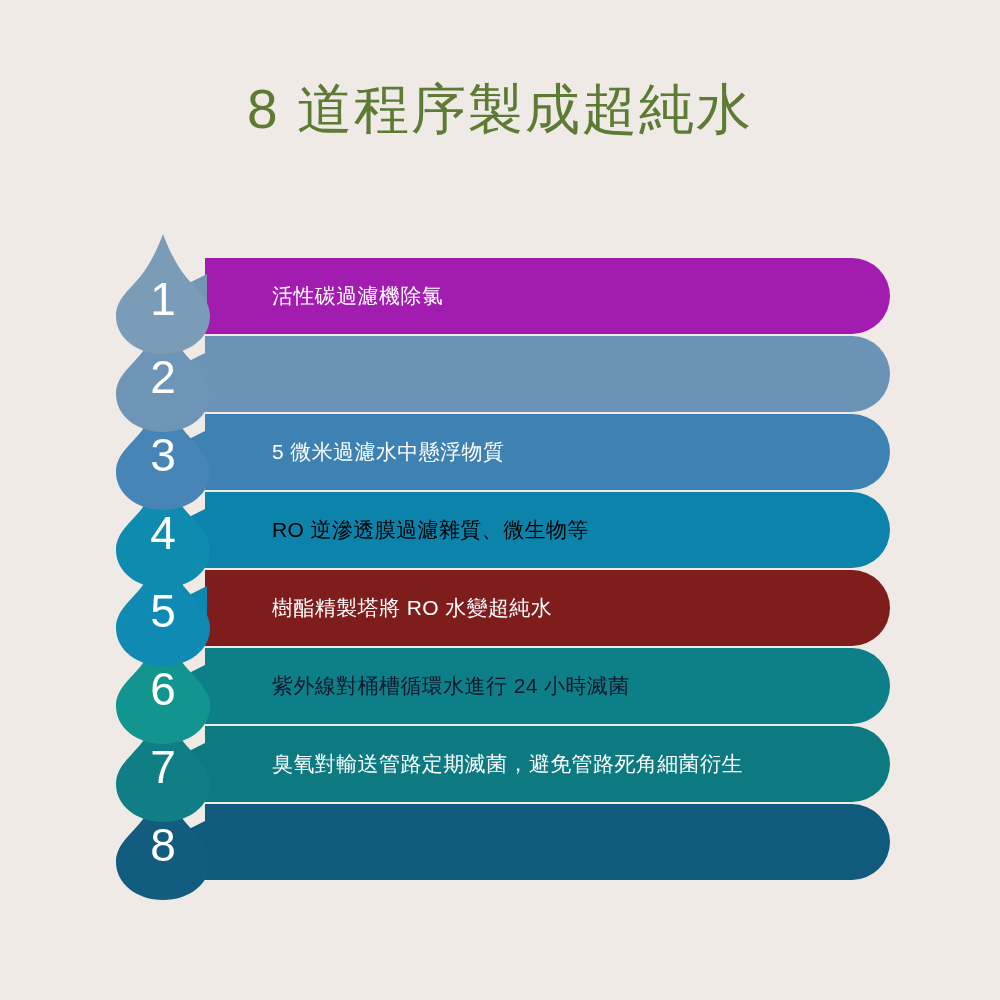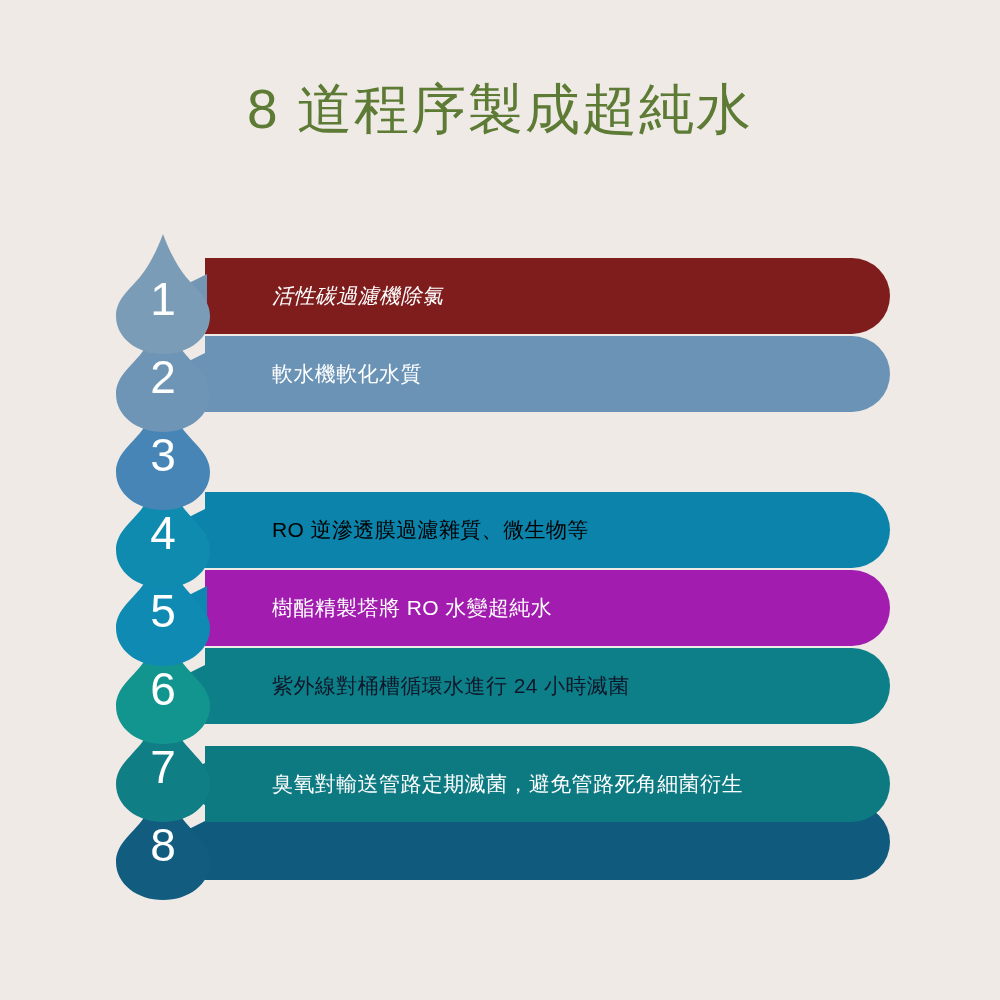--- a/index.html
+++ b/index.html
@@ -119,65 +119,68 @@
 <body style="background: rgb(239, 234, 230);">
 
 <div id="infographic">
 
   <div id="title-block">
     <div id="page-title" style="color: rgb(93, 123, 52);">8 道程序製成超純水</div>
   </div>
 
   <div id="steps">
       <div class="step-row" style="top: 0px; z-index: 100;">
-        <div class="bar" style="background: #7f1d1d; font-style: italic;">
+        <div class="bar" style="background: #a21caf;">
           <div class="bar-notch" style="border-right-color: rgb(115, 150, 180);"></div>
           <div class="bar-label" style="color: rgb(255, 255, 255);">活性碳過濾機除氯</div>
         </div>
         <div class="drop">
           <svg viewBox="0 0 106 124">
             <path d="M53 2 C53 2 44 28 30 45 C18 59 6 68 6 84 C6 106 27 122 53 122 C79 122 100 106 100 84 C100 68 88 59 76 45 C62 28 53 2 53 2 Z" fill="#7a9cb7"></path>
           </svg>
           <div class="drop-number">1</div>
         </div>
       </div>
       <div class="step-row" style="top: 78px; z-index: 99;">
         <div class="bar" style="background: rgb(107, 147, 182);">
           <div class="bar-notch" style="border-right-color: rgb(107, 147, 182);"></div>
-          <div class="bar-label" style="color: rgb(255, 255, 255);">軟水機軟化水質</div>
         </div>
         <div class="drop">
           <svg viewBox="0 0 106 124">
             <path d="M53 2 C53 2 44 28 30 45 C18 59 6 68 6 84 C6 106 27 122 53 122 C79 122 100 106 100 84 C100 68 88 59 76 45 C62 28 53 2 53 2 Z" fill="#6e94b6"></path>
           </svg>
           <div class="drop-number">2</div>
         </div>
       </div>
       <div class="step-row" style="top: 156px; z-index: 98;">
+        <div class="bar" style="background: rgb(62, 130, 180);">
+          <div class="bar-notch" style="border-right-color: rgb(62, 130, 180);"></div>
+          <div class="bar-label" style="color: rgb(255, 255, 255);">5 微米過濾水中懸浮物質</div>
+        </div>
         <div class="drop">
           <svg viewBox="0 0 106 124">
             <path d="M53 2 C53 2 44 28 30 45 C18 59 6 68 6 84 C6 106 27 122 53 122 C79 122 100 106 100 84 C100 68 88 59 76 45 C62 28 53 2 53 2 Z" fill="#4685b5"></path>
           </svg>
           <div class="drop-number">3</div>
         </div>
       </div>
       <div class="step-row" style="top: 234px; z-index: 97;">
         <div class="bar" style="background: rgb(12, 131, 171);">
           <div class="bar-notch" style="border-right-color: rgb(12, 131, 171);"></div>
           <div class="bar-label" style="color: #000000;">RO 逆滲透膜過濾雜質、微生物等</div>
         </div>
         <div class="drop">
           <svg viewBox="0 0 106 124">
             <path d="M53 2 C53 2 44 28 30 45 C18 59 6 68 6 84 C6 106 27 122 53 122 C79 122 100 106 100 84 C100 68 88 59 76 45 C62 28 53 2 53 2 Z" fill="#0f8bb0"></path>
           </svg>
           <div class="drop-number">4</div>
         </div>
       </div>
       <div class="step-row" style="top: 312px; z-index: 96;">
-        <div class="bar" style="background: #a21caf;">
+        <div class="bar" style="background: #7f1d1d;">
           <div class="bar-notch" style="border-right-color: rgb(13, 134, 176);"></div>
           <div class="bar-label" style="color: rgb(255, 255, 255);">樹酯精製塔將 RO 水變超純水</div>
         </div>
         <div class="drop">
           <svg viewBox="0 0 106 124">
             <path d="M53 2 C53 2 44 28 30 45 C18 59 6 68 6 84 C6 106 27 122 53 122 C79 122 100 106 100 84 C100 68 88 59 76 45 C62 28 53 2 53 2 Z" fill="#0f8ab3"></path>
           </svg>
           <div class="drop-number">5</div>
         </div>
       </div>
@@ -187,21 +190,21 @@
           <div class="bar-label" style="color: #0f172a;">紫外線對桶槽循環水進行 24 小時滅菌</div>
         </div>
         <div class="drop">
           <svg viewBox="0 0 106 124">
             <path d="M53 2 C53 2 44 28 30 45 C18 59 6 68 6 84 C6 106 27 122 53 122 C79 122 100 106 100 84 C100 68 88 59 76 45 C62 28 53 2 53 2 Z" fill="#13958f"></path>
           </svg>
           <div class="drop-number">6</div>
         </div>
       </div>
       <div class="step-row" style="top: 468px; z-index: 94;">
-        <div class="bar" style="background: rgb(13, 122, 130); margin-top: 20px;">
+        <div class="bar" style="background: rgb(13, 122, 130);">
           <div class="bar-notch" style="border-right-color: rgb(13, 122, 130);"></div>
           <div class="bar-label" style="color: rgb(255, 255, 255);">臭氧對輸送管路定期滅菌，避免管路死角細菌衍生</div>
         </div>
         <div class="drop">
           <svg viewBox="0 0 106 124">
             <path d="M53 2 C53 2 44 28 30 45 C18 59 6 68 6 84 C6 106 27 122 53 122 C79 122 100 106 100 84 C100 68 88 59 76 45 C62 28 53 2 53 2 Z" fill="#107e85"></path>
           </svg>
           <div class="drop-number">7</div>
         </div>
       </div>

